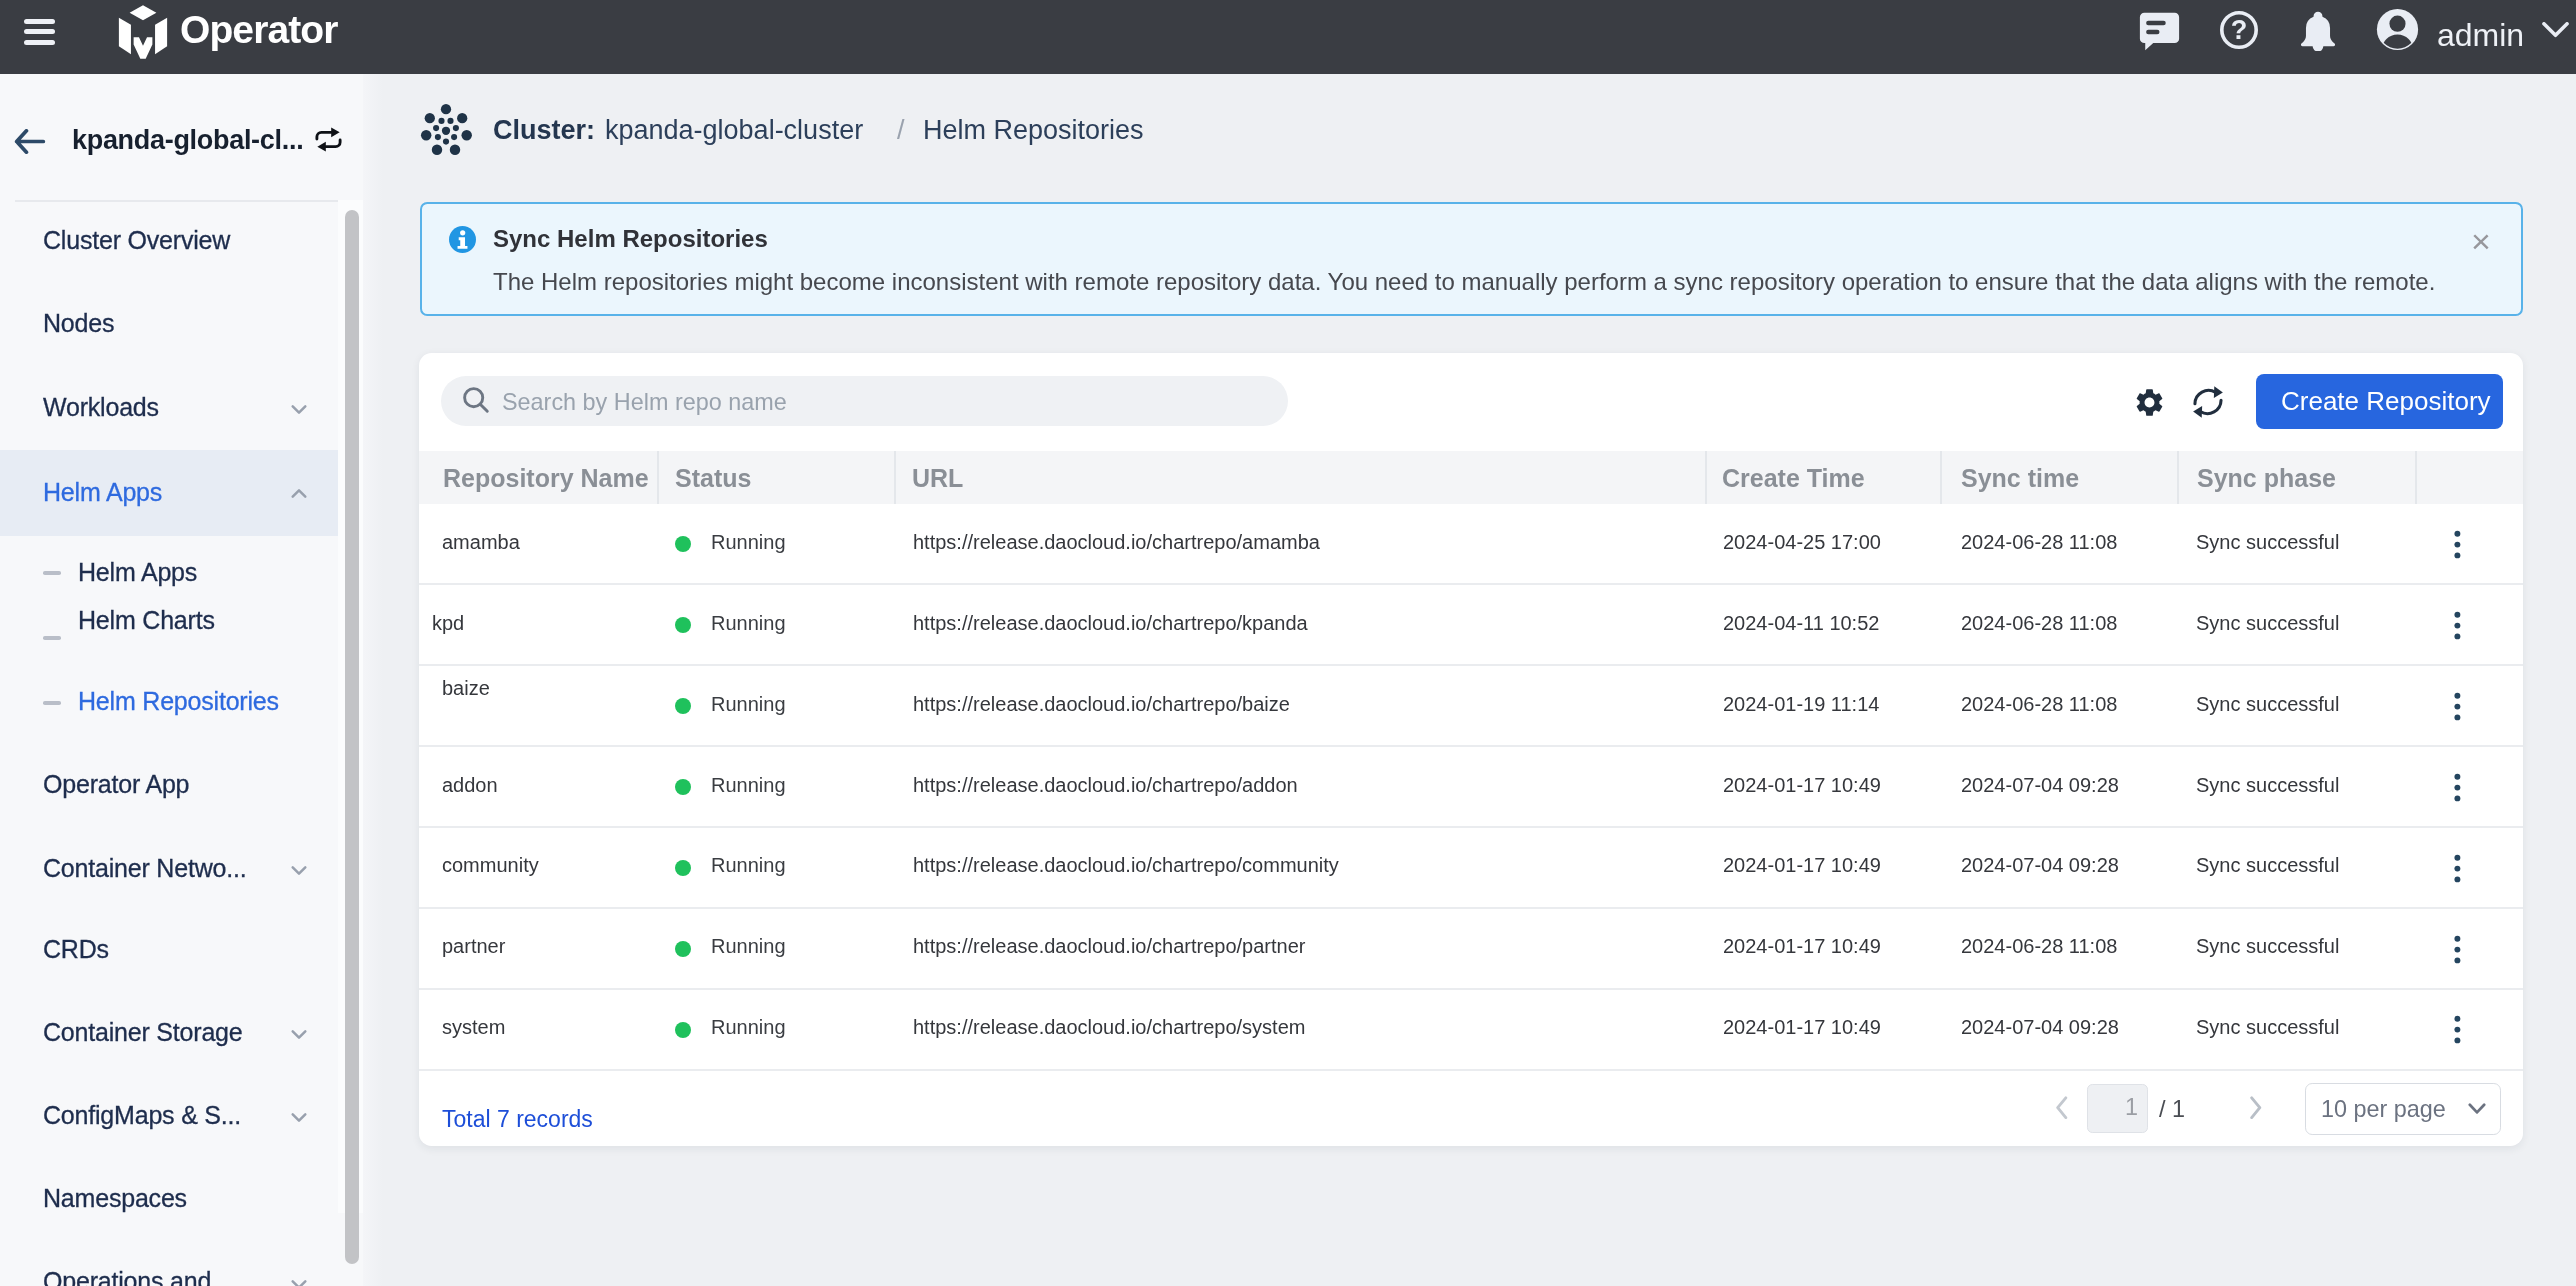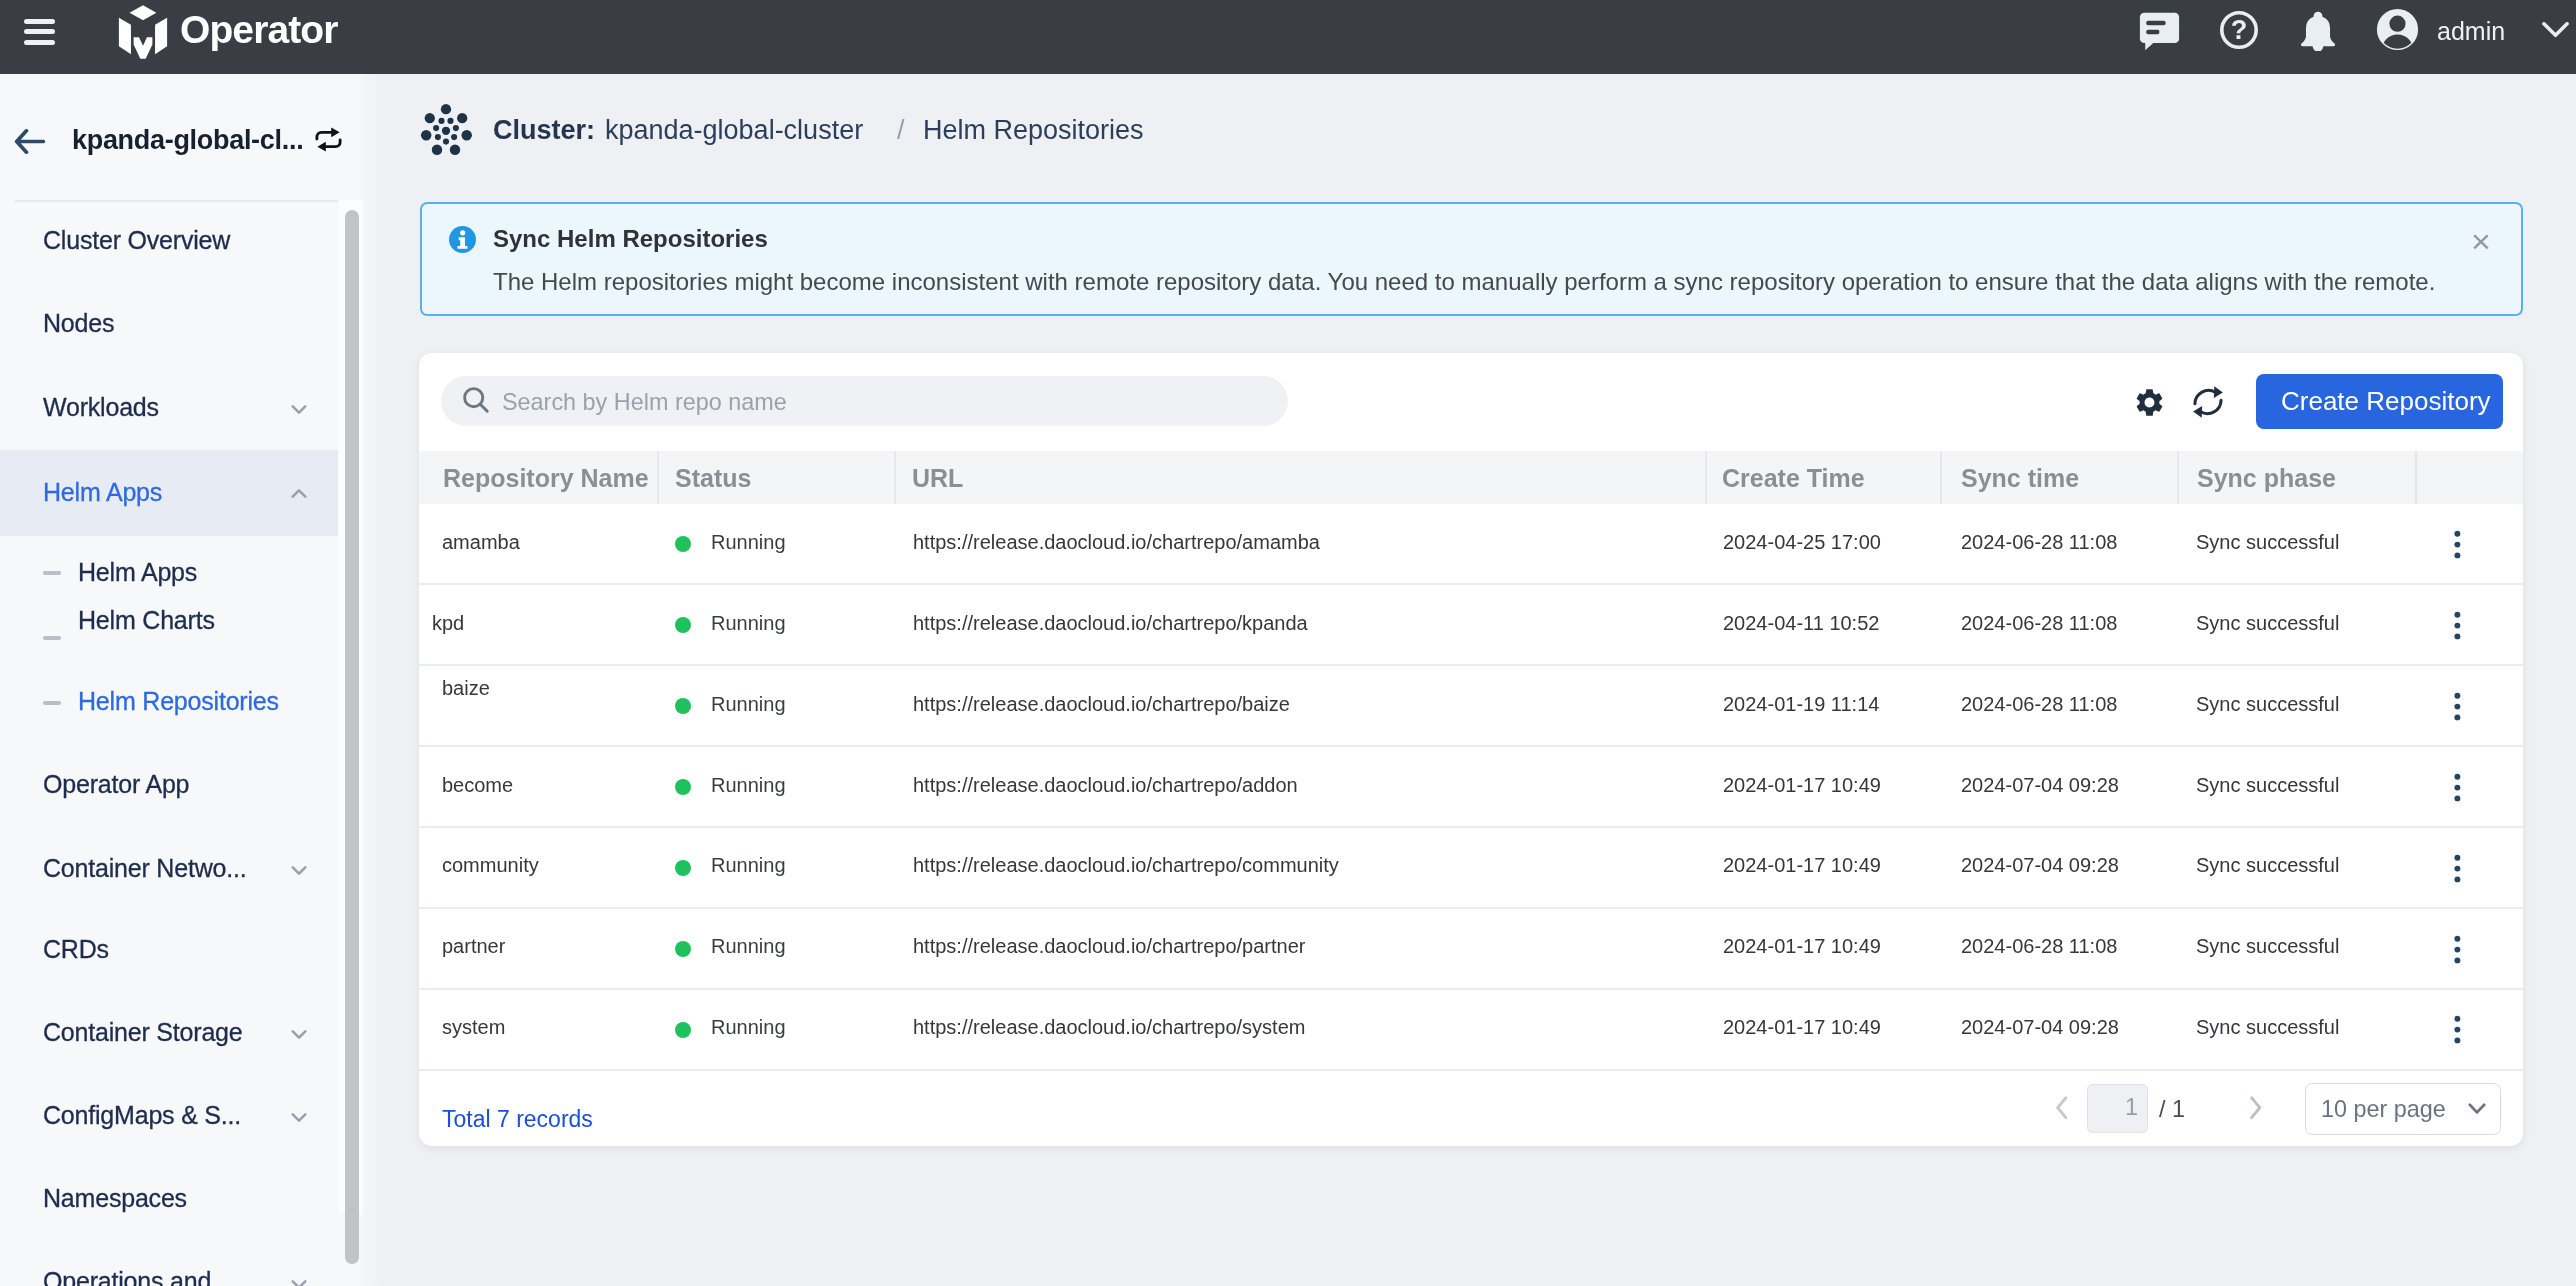--- a/index.html
+++ b/index.html
@@ -2,21 +2,21 @@
 <html style="font-size:14.4px"><head>
 <meta charset="utf-8">
 <style>
 *{margin:0;padding:0;box-sizing:border-box}
 html,body{width:2576px;height:1286px;overflow:hidden;font-family:"Liberation Sans",sans-serif;background:#eef0f3;position:relative}
 .abs{position:absolute}
 
 .topbar{position:absolute;left:0;top:0;width:2576px;height:74px;background:#3a3d43}
 .hline{position:absolute;left:24px;width:31px;height:4.5px;border-radius:2.7px;background:#eef1f6}
 .logotext{position:absolute;left:180px;top:8px;font-size:39px;font-weight:700;color:#fff;letter-spacing:-0.9px}
-.adm{position:absolute;left:2437px;top:17px;font-size:25px;color:#eef1f6}
+.adm{position:absolute;left:2437px;top:17px;font-size:32px;color:#eef1f6}
 
 .sidebar{position:absolute;left:0;top:74px;width:363px;height:1212px;background:#f7f8fa}
 .sidetitle{position:absolute;left:72px;top:125px;font-size:27px;font-weight:600;color:#17202e;letter-spacing:-0.3px}
 .sdivider{position:absolute;left:15.3px;top:200px;width:327px;height:1.8px;background:#e7e9ed}
 .mi{position:absolute;left:43px;font-size:25px;font-weight:500;color:#1e2d4d;letter-spacing:-0.2px;-webkit-text-stroke:0.3px}
 .sub{left:78px}
 .dash{position:absolute;left:43px;width:18px;height:3.6px;border-radius:1.8px;background:#b9bec8}
 .blue{color:#2e6adf}
 .hlband{position:absolute;left:0;top:450px;width:353px;height:86px;background:#e7ecf4}
 .chev{position:absolute;left:290px;width:18px;height:18px}
@@ -261,21 +261,21 @@
 <div class="td" style="left:1961px;top:693px">2024-06-28 11:08</div>
 <div class="td" style="left:2196px;top:693px">Sync successful</div>
 <svg class="abs" style="left:2452px;top:692px" width="10.8" height="31" viewBox="0 0 12 34">
     <g fill="#24455f">
       <circle cx="6" cy="4" r="3.3"></circle>
       <circle cx="6" cy="16" r="3.3"></circle>
       <circle cx="6" cy="28" r="3.3"></circle>
     </g>
   </svg>
 <div class="rowsep" style="top:745px"></div>
-<div class="td" style="left:442px;top:774px">become</div>
+<div class="td" style="left:442px;top:774px">addon</div>
 <div class="dot" style="left:675px;top:779px"></div>
 <div class="td" style="left:711px;top:774px;color:#3a3d42">Running</div>
 <div class="td" style="left:913px;top:774px">https://release.daocloud.io/chartrepo/addon</div>
 <div class="td" style="left:1723px;top:774px">2024-01-17 10:49</div>
 <div class="td" style="left:1961px;top:774px">2024-07-04 09:28</div>
 <div class="td" style="left:2196px;top:774px">Sync successful</div>
 <svg class="abs" style="left:2452px;top:773px" width="10.8" height="31" viewBox="0 0 12 34">
     <g fill="#24455f">
       <circle cx="6" cy="4" r="3.3"></circle>
       <circle cx="6" cy="16" r="3.3"></circle>

